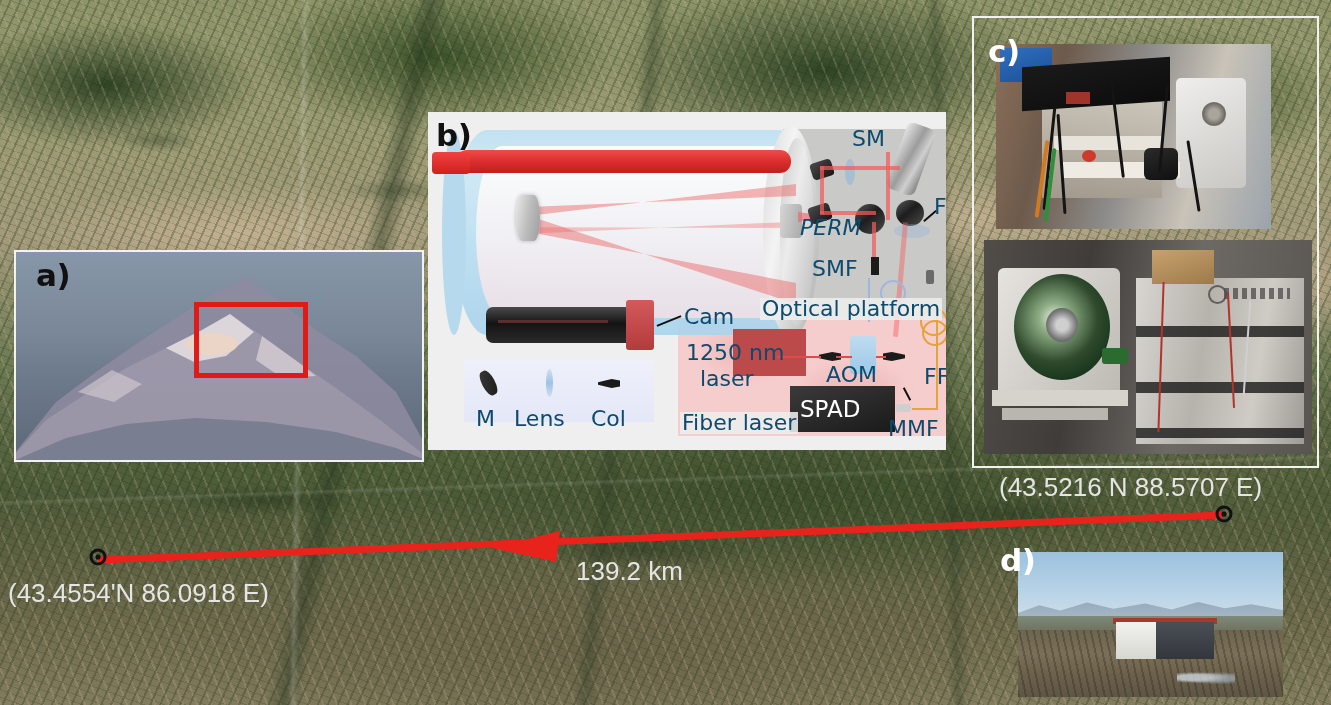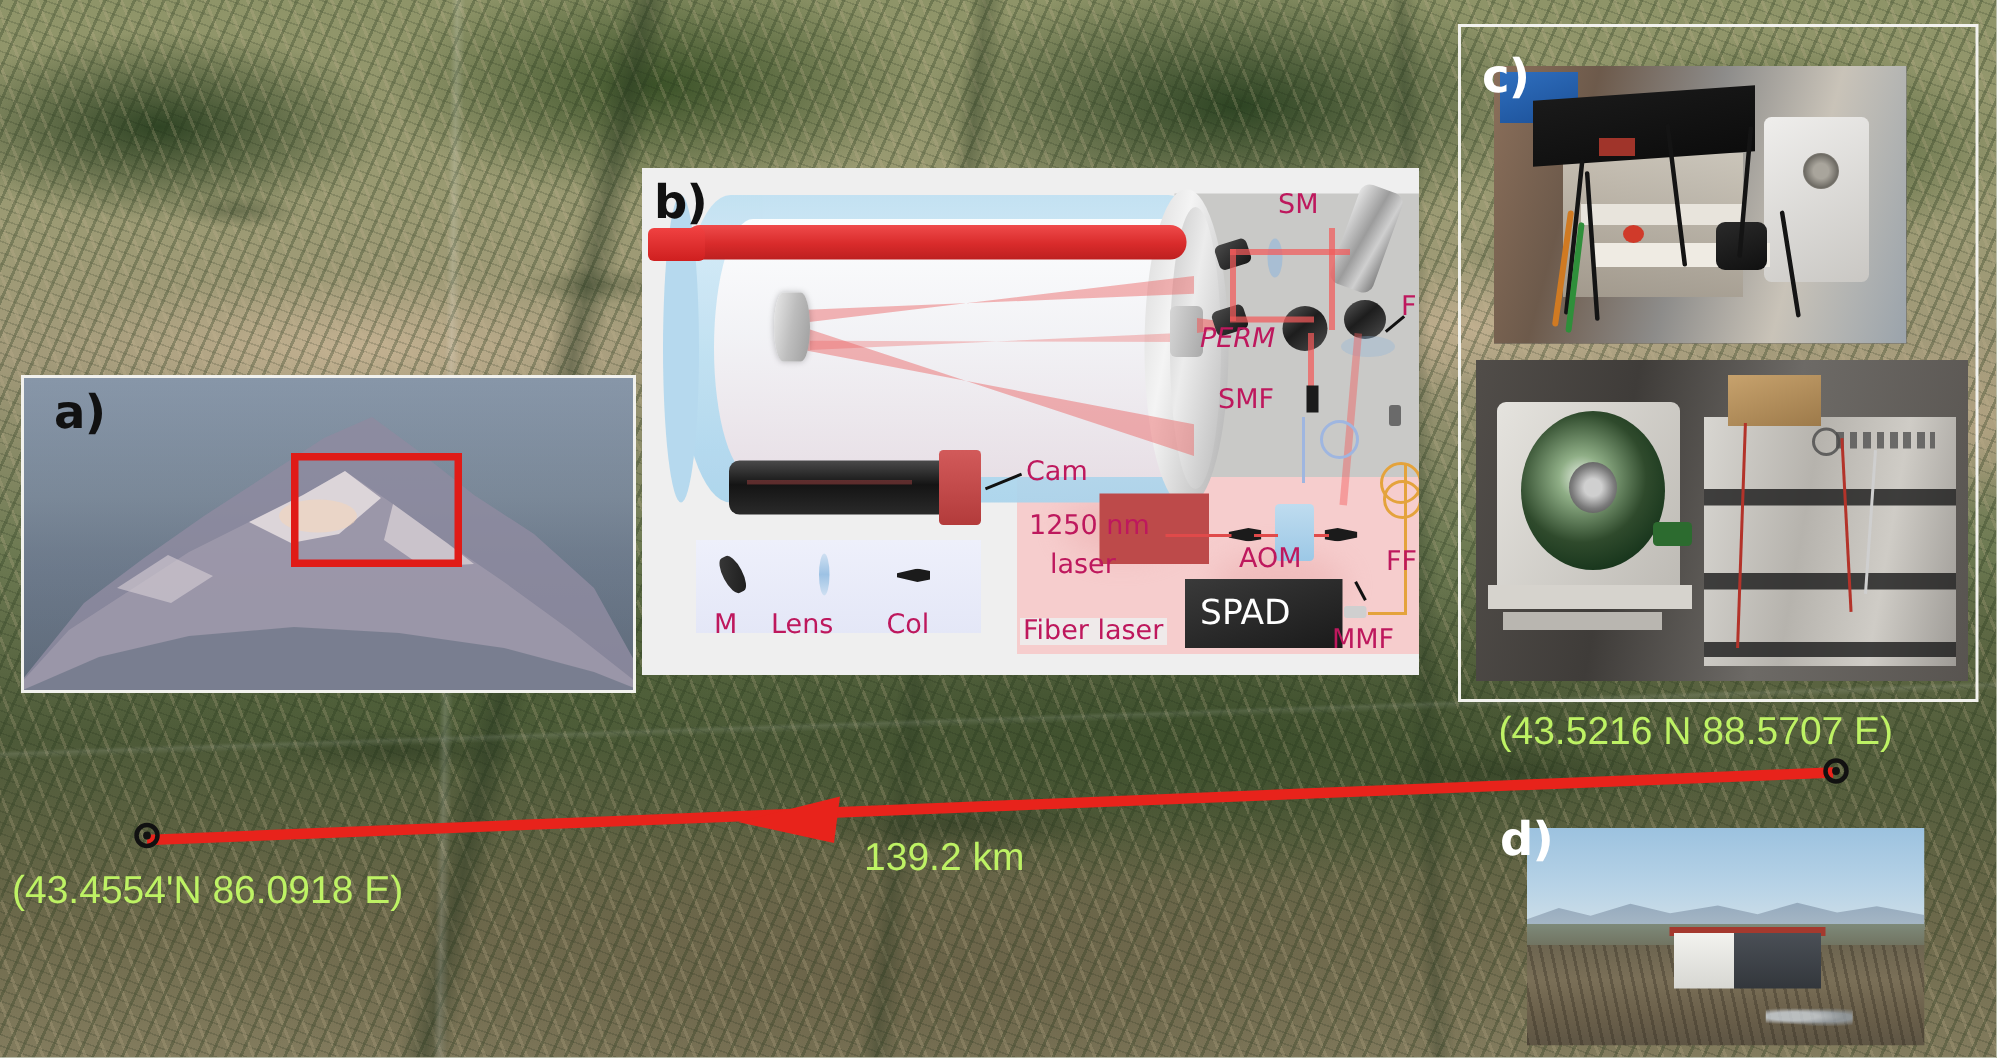--- a/index.html
+++ b/index.html
@@ -194,22 +194,22 @@
   .aom-box{position:absolute;left:155px;top:18px;width:26px;height:38px;border-radius:3px;
     background:linear-gradient(180deg,#bfdcef,#9cc8e6);}
   .col-dark{position:absolute;width:22px;height:9px;background:#1b1b1b;}
   .fiber-red{position:absolute;height:2px;background:#e04a4a;}
   .fiber-blue{position:absolute;background:transparent;border:2px solid #9fb6e0;}
   .fiber-orange{position:absolute;background:transparent;border:2px solid #e4a33c;}
   .coil{position:absolute;border-radius:50%;border:2px solid #e4a33c;}
   .coil-b{position:absolute;border-radius:50%;border:2px solid #9fb6e0;}
   .ff-part{position:absolute;width:15px;height:8px;border-radius:2px;background:#cfcfcf;}
 
-  .blabel{position:absolute;font-family:"DejaVu Sans",sans-serif;color:#be185d;
-    font-size:18px;line-height:1;white-space:nowrap;z-index:25;}
+  .blabel{position:absolute;font-family:"DejaVu Sans",sans-serif;color:#0c4a6e;
+    font-size:22px;line-height:1;white-space:nowrap;z-index:25;}
   .blabel.onwhite{background:rgba(238,238,238,.88);padding:0 2px;}
   .blabel.white{color:#fff;}
   .leader{position:absolute;background:#111;height:2px;z-index:24;}
 
   
   #panel-c{left:972px;top:16px;width:347px;height:452px;}
   #panel-c-label{left:14px;top:18px;font-size:31px;z-index:40;}
   .photo{position:absolute;overflow:hidden;}
   #photo-c1{left:22px;top:26px;width:275px;height:185px;
     background:linear-gradient(180deg,#6b6a69,#3b3836 45%,#54504c);}
@@ -250,21 +250,21 @@
     background:linear-gradient(100deg,#d8d6d1,#b6b3ad 40%,#cfccc6 70%,#9e9b96);}
   .c2-shelf{position:absolute;background:rgba(25,25,25,.80);}
   .c2-box{position:absolute;left:168px;top:10px;width:62px;height:34px;
     background:linear-gradient(160deg,#c7a26d,#9d7a4a);}
   .c2-logo{position:absolute;left:240px;top:48px;width:66px;height:11px;
     background:repeating-linear-gradient(90deg,#4a4a4a 0 5px,rgba(0,0,0,0) 5px 9px);opacity:.75;}
   .c2-logo-ring{position:absolute;left:224px;top:45px;width:15px;height:15px;border-radius:50%;border:2px solid #4a4a4a;opacity:.8;}
   .c2-redwire{position:absolute;width:2px;background:#b3332a;}
 
   #coord-right{left:999px;top:472px;}
-  .coordtxt{position:absolute;color:#bef264;font-size:26px;white-space:nowrap;z-index:35;
+  .coordtxt{position:absolute;color:#e5e5e5;font-size:26px;white-space:nowrap;z-index:35;
     font-family:"Liberation Sans",sans-serif;}
 
   
   #panel-d{left:1018px;top:552px;width:265px;height:145px;overflow:hidden;}
   #panel-d-label{left:1000px;top:545px;font-size:31px;z-index:40;}
   .d-sky{position:absolute;left:0;top:0;width:100%;height:47%;
     background:linear-gradient(180deg,#9cc2df 0%,#b6d2e6 55%,#cfdfe8 100%);}
   .d-mtn{position:absolute;left:0;top:30%;width:100%;height:20%;
     background:linear-gradient(180deg,#8fa6bb,#aebdc9);
     clip-path:polygon(0 60%,8% 34%,16% 52%,26% 24%,36% 46%,48% 28%,58% 48%,68% 22%,78% 44%,88% 30%,100% 50%,100% 100%,0 100%);}
@@ -386,20 +386,21 @@
     <div class="col-dark" style="left:438px;top:150px;transform:rotate(90deg);width:18px;height:8px;"></div>
     <div class="coil-b" style="left:452px;top:168px;width:22px;height:22px;"></div>
     <div class="fiber-blue" style="left:440px;top:166px;width:2px;height:44px;border-width:0 0 0 2px;"></div>
     <div class="ff-part" style="left:498px;top:158px;width:8px;height:14px;background:#6a6a6a;"></div>
 
     <div class="blabel" style="left:424px;top:16px;">SM</div>
     <div class="blabel" style="left:372px;top:105px;font-style:italic;">PERM</div>
     <div class="blabel" style="left:384px;top:146px;">SMF</div>
     <div class="leader" style="left:494px;top:103px;width:16px;transform:rotate(-40deg);"></div>
     <div class="blabel" style="left:506px;top:84px;">F</div>
+    <div class="blabel onwhite" style="left:332px;top:186px;">Optical platform</div>
 
     <div class="laser-box" style="left:305px;top:217px;"></div>
     <div class="blabel" style="left:258px;top:230px;">1250 nm</div>
     <div class="blabel" style="left:272px;top:256px;">laser</div>
 
     <div class="aom-box" style="left:422px;top:224px;"></div>
     <div class="col-dark" style="left:391px;top:240px;clip-path:polygon(0 30%,60% 0,100% 16%,100% 84%,60% 100%,0 70%);"></div>
     <div class="col-dark" style="left:455px;top:240px;clip-path:polygon(100% 30%,40% 0,0 16%,0 84%,40% 100%,100% 70%);"></div>
     <div class="fiber-red" style="left:408px;top:244px;width:16px;"></div>
     <div class="fiber-red" style="left:448px;top:244px;width:10px;"></div>

